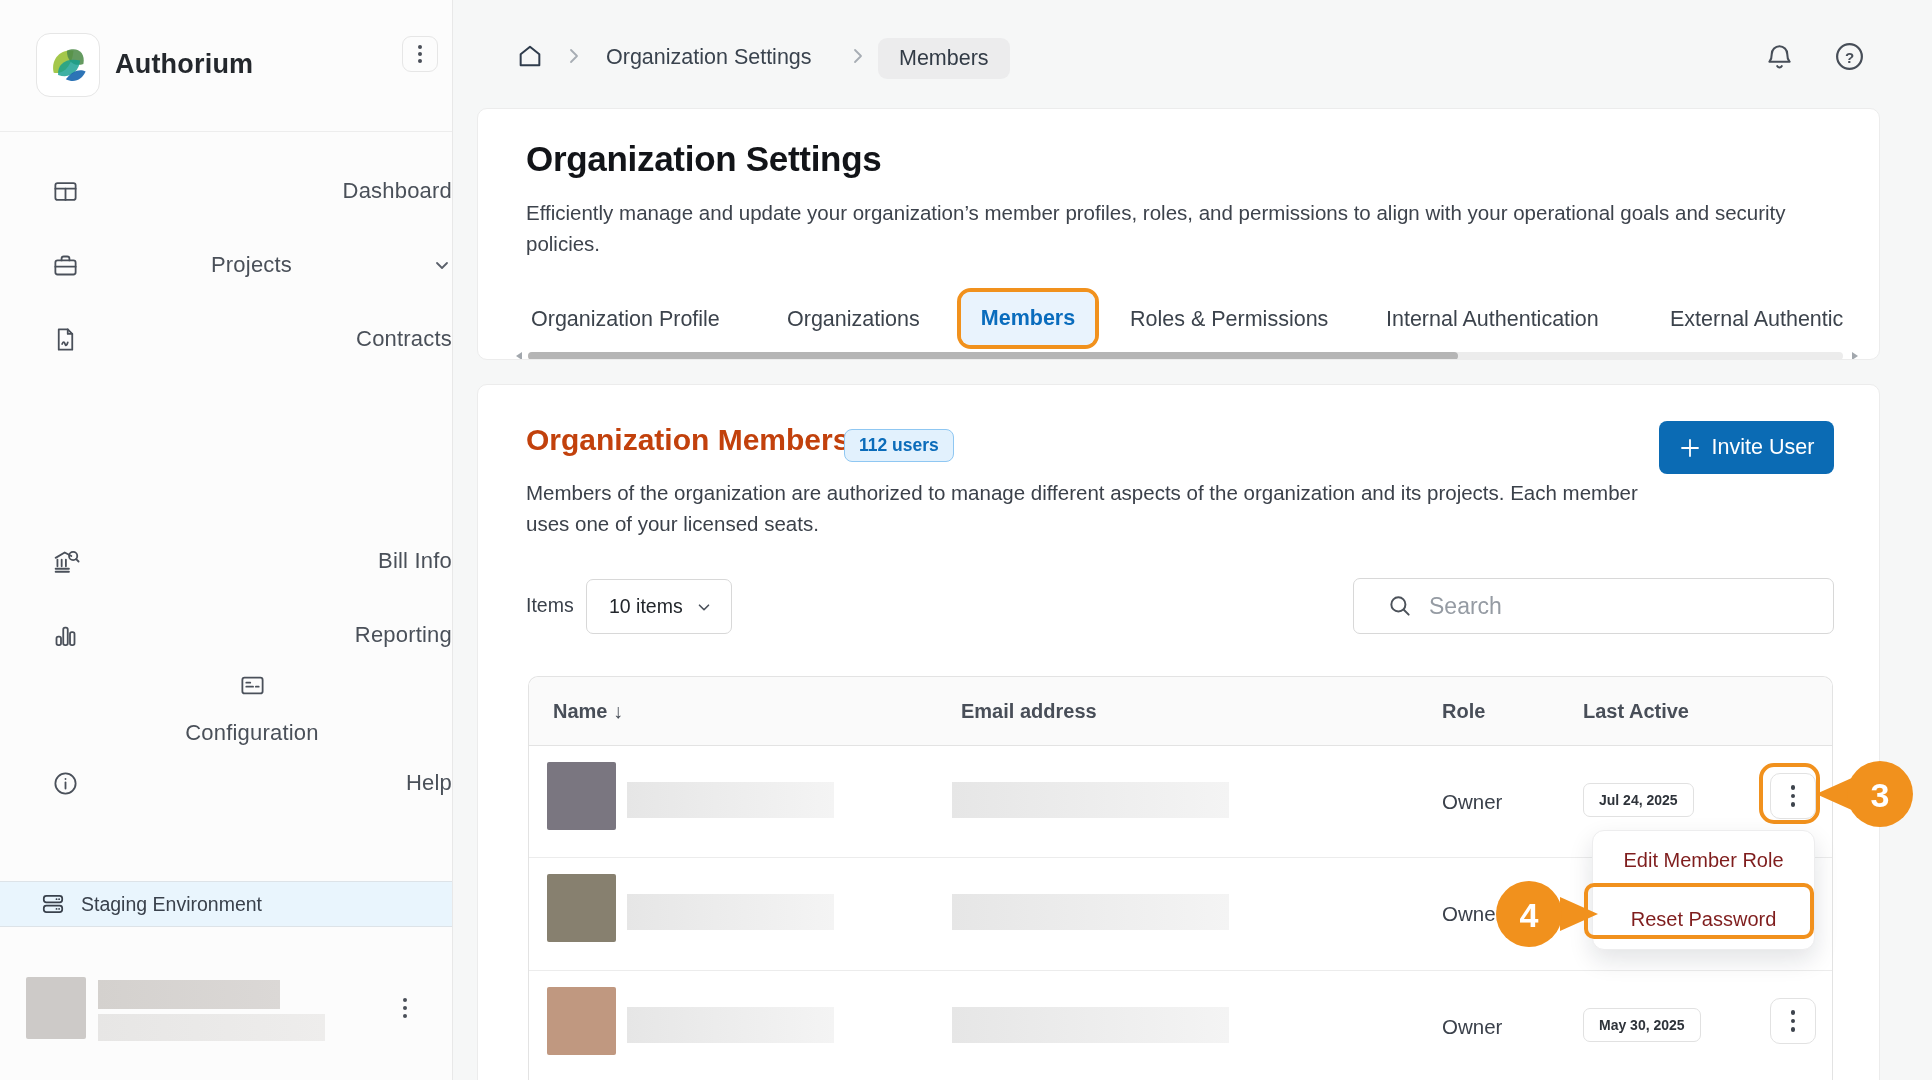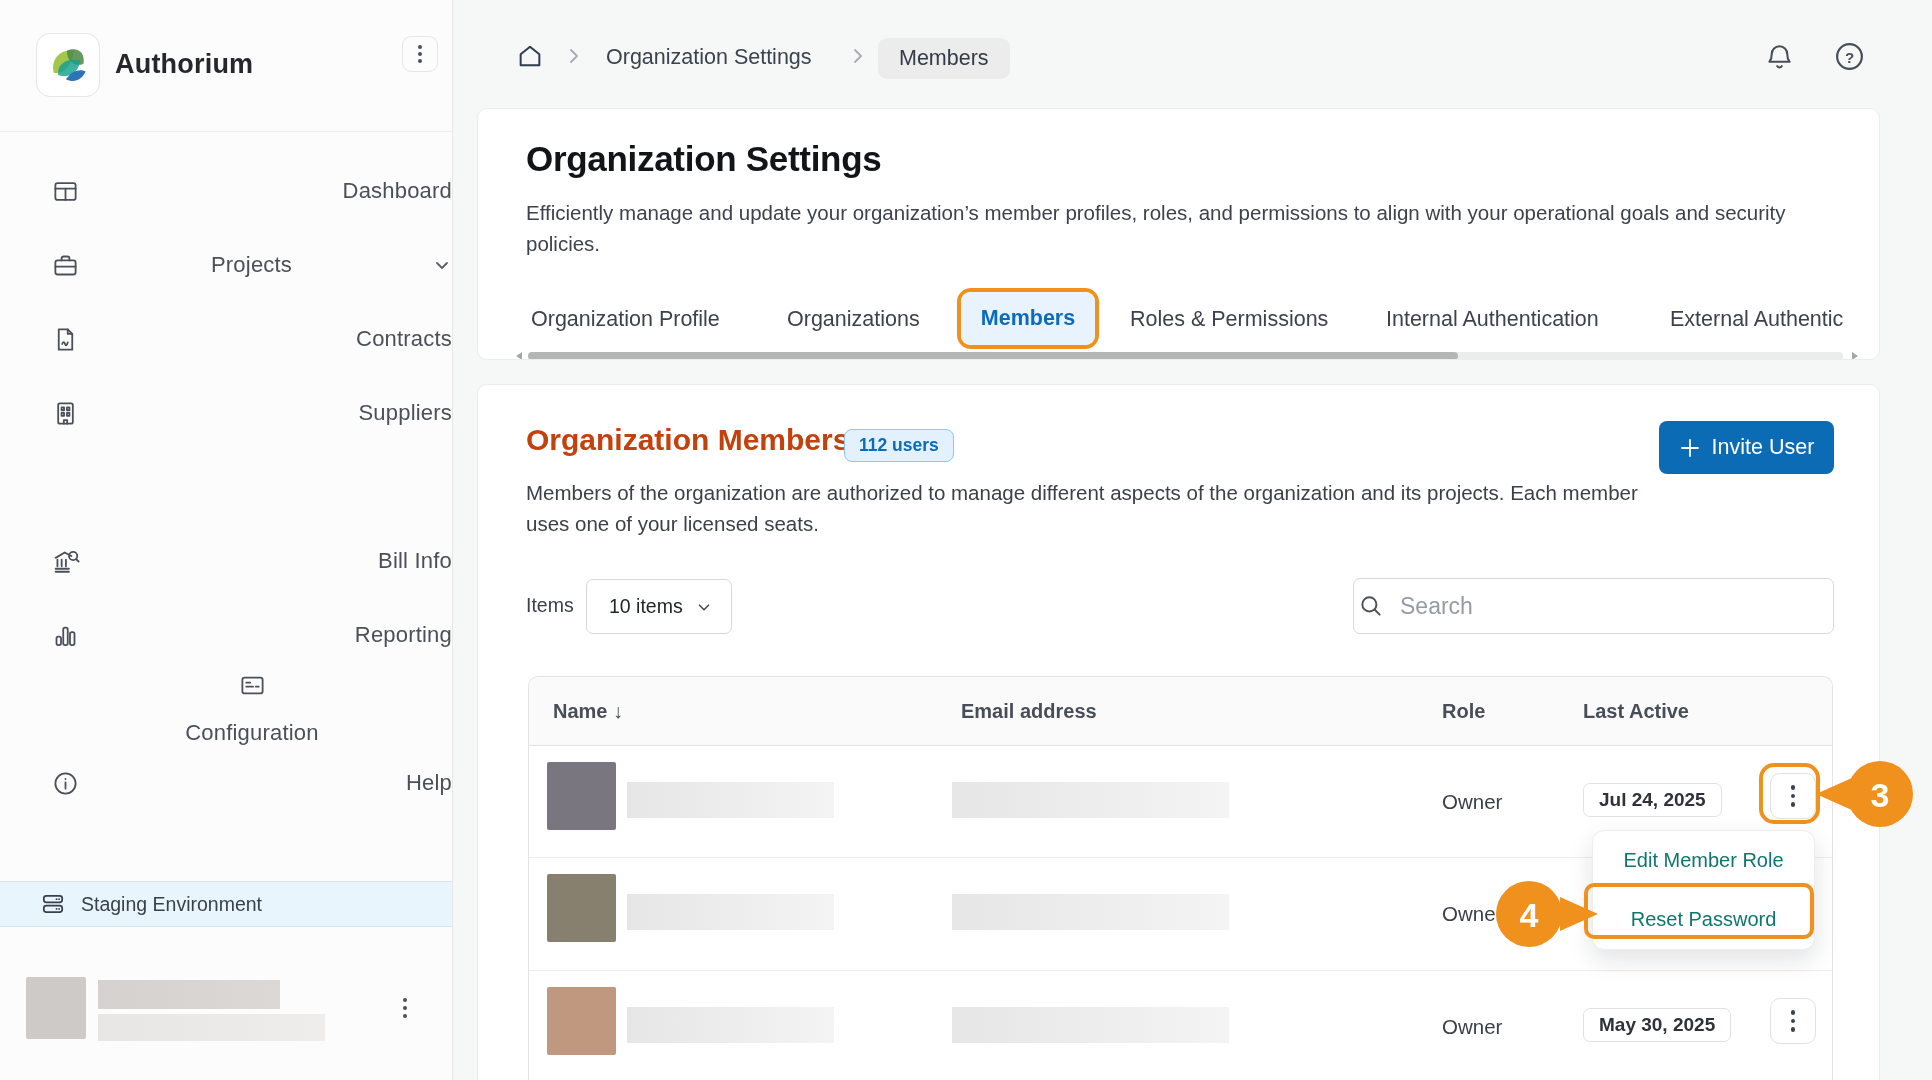--- a/index.html
+++ b/index.html
@@ -40,42 +40,42 @@
   .harrow{position:absolute;top:243px;width:0;height:0;border-top:4px solid transparent;border-bottom:4px solid transparent;}
   .harrow.left{left:38px;border-right:6px solid #a2a7ad;}
   .harrow.right{left:1374px;border-left:6px solid #a2a7ad;}
 
   .sec-title{position:absolute;left:48px;top:38px;font-size:30px;font-weight:700;color:#c2410c;}
   .badge{position:absolute;left:366px;top:44px;height:33px;padding:0 14px;background:#e2f1fd;border:1px solid #8fc7f2;border-radius:8px;display:flex;align-items:center;font-size:17.5px;font-weight:700;color:#0b6cba;box-sizing:border-box;}
   .invite-btn{position:absolute;left:1181px;top:36px;width:175px;height:53px;background:#0b6bb4;border-radius:8px;display:flex;align-items:center;justify-content:center;gap:11px;color:#fff;font-size:21.5px;font-weight:500;cursor:pointer;}
   .sec-desc{position:absolute;left:48px;top:92px;width:1120px;font-size:20.5px;line-height:31px;color:#3b414a;}
   .items-label{position:absolute;left:48px;top:209px;font-size:19.5px;color:#3a414b;}
   .dropdown{position:absolute;left:108px;top:194px;width:146px;height:55px;border:1px solid #d8d8d8;border-radius:7px;background:#fff;display:flex;align-items:center;justify-content:space-between;padding:0 18px 0 22px;box-sizing:border-box;font-size:19.5px;color:#22262b;cursor:pointer;}
-  .searchbox{position:absolute;left:875px;top:193px;width:481px;height:56px;border:1px solid #d8d8d8;border-radius:7px;background:#fff;display:flex;align-items:center;gap:14px;padding:0 4px;box-sizing:border-box;}
+  .searchbox{position:absolute;left:875px;top:193px;width:481px;height:56px;border:1px solid #d8d8d8;border-radius:7px;background:#fff;display:flex;align-items:center;gap:14px;padding:0 33px;box-sizing:border-box;}
   .searchbox input{border:none;outline:none;flex:1;font-size:23px;color:#2e333a;font-family:inherit;background:transparent;}
   .searchbox input::placeholder{color:#959ba3;}
 
   
   .table{position:absolute;left:50px;top:291px;width:1305px;border:1px solid #e3e3e3;border-bottom:none;border-radius:10px 10px 0 0;box-sizing:border-box;background:#fff;}
   .thead{height:68px;background:#fafafa;border-bottom:1px solid #e3e3e3;border-radius:10px 10px 0 0;position:relative;font-size:20px;font-weight:700;color:#484e58;}
   .th{position:absolute;top:0;line-height:68px;white-space:nowrap;}
   .trow{position:relative;height:111px;border-bottom:1px solid #ececec;}
   .avatar{position:absolute;left:18px;top:16px;width:69px;height:68px;border-radius:2px;}
   .bar{position:absolute;height:36px;background:linear-gradient(90deg,#e6e6e6,#f4f4f4);}
   .bar.name{left:98px;top:36px;width:207px;}
   .bar.email{left:423px;top:36px;width:277px;}
   .role{position:absolute;left:913px;top:0;line-height:111px;font-size:20.5px;color:#3b414b;}
-  .chip{position:absolute;left:1054px;top:37px;height:34px;padding:0 15px;border:1px solid #e1e1e1;border-radius:7px;background:#fff;display:flex;align-items:center;font-size:19px;font-weight:700;color:#2e333a;box-sizing:border-box;white-space:nowrap;}
+  .chip{position:absolute;left:1054px;top:37px;height:34px;padding:0 15px;border:1px solid #e1e1e1;border-radius:7px;background:#fff;display:flex;align-items:center;font-size:14px;font-weight:700;color:#2e333a;box-sizing:border-box;white-space:nowrap;}
   .row-kebab{position:absolute;left:1241px;top:27px;width:44px;height:44px;border:1px solid #e2e2e2;border-radius:10px;background:#fff;display:flex;flex-direction:column;align-items:center;justify-content:center;gap:4px;cursor:pointer;}
   .row-kebab i{width:4.5px;height:4.5px;border-radius:50%;background:#3e444d;display:block;}
   .orange-ring{position:absolute;border:4px solid #f1911d;border-radius:15px;box-sizing:border-box;pointer-events:none;}
 
   
   .ctx-menu{position:absolute;left:1592px;top:830px;width:221px;height:118px;background:#fff;border:1px solid #ededee;border-radius:12px;box-shadow:0 10px 24px rgba(15,23,42,.12);z-index:5;display:flex;flex-direction:column;}
-  .ctx-item{flex:1;display:flex;align-items:center;justify-content:center;font-size:20px;color:#0f766e;cursor:pointer;white-space:nowrap;}
+  .ctx-item{flex:1;display:flex;align-items:center;justify-content:center;font-size:20px;color:#7f1d1d;cursor:pointer;white-space:nowrap;}
   .reset-ring{position:absolute;left:1584px;top:883px;width:230px;height:56px;border:4px solid #f1911d;border-radius:10px;box-sizing:border-box;z-index:6;pointer-events:none;}
   .marker{position:absolute;z-index:7;pointer-events:none;}
 </style>
 </head>
 <body>
 
 <div id="app">
 
   <div class="sidebar">
     <div class="logo-tile">
@@ -117,31 +117,20 @@
 
     <div class="nav-item" style="top:302px;">
       <svg width="27" height="27" viewBox="0 0 24 24" fill="none" stroke="#4a505a" stroke-width="1.6" stroke-linecap="round" stroke-linejoin="round">
         <path d="M6 3 h8 l4 4 v14 h-12 z"></path>
           <polyline points="14,3 14,7 18,7"></polyline>
           <path d="M9 16 c1 -2.2 1.8 -2.2 2.6 0 s1.6 1 2.4 -1.4"></path>
       </svg>
       <span class="lbl">Contracts</span>
     </div>
 
-    <div class="nav-item" style="top:376px;">
-      <svg width="27" height="27" viewBox="0 0 24 24" fill="none" stroke="#4a505a" stroke-width="1.6" stroke-linecap="round" stroke-linejoin="round">
-        <rect x="5.5" y="3" width="13" height="18" rx="1.5"></rect>
-          <rect x="8.5" y="6.5" width="2.2" height="2.6"></rect>
-          <rect x="13.3" y="6.5" width="2.2" height="2.6"></rect>
-          <rect x="8.5" y="11.5" width="2.2" height="2.6"></rect>
-          <rect x="13.3" y="11.5" width="2.2" height="2.6"></rect>
-          <path d="M10.5 21 v-3.2 h3 V21"></path>
-      </svg>
-      <span class="lbl">Suppliers</span>
-    </div>
 
 
     <div class="nav-item" style="top:524px;">
       <svg width="29" height="29" viewBox="0 0 24 24" fill="none" stroke="#4a505a" stroke-width="1.5" stroke-linecap="round" stroke-linejoin="round">
         <path d="M3 9 L10.5 4.5 L16 7.5"></path>
           <line x1="4.5" y1="10.5" x2="4.5" y2="16"></line>
           <line x1="8" y1="10.5" x2="8" y2="16"></line>
           <line x1="11.5" y1="10.5" x2="11.5" y2="16"></line>
           <line x1="3" y1="18" x2="14" y2="18"></line>
           <line x1="3" y1="20.5" x2="14" y2="20.5"></line>

